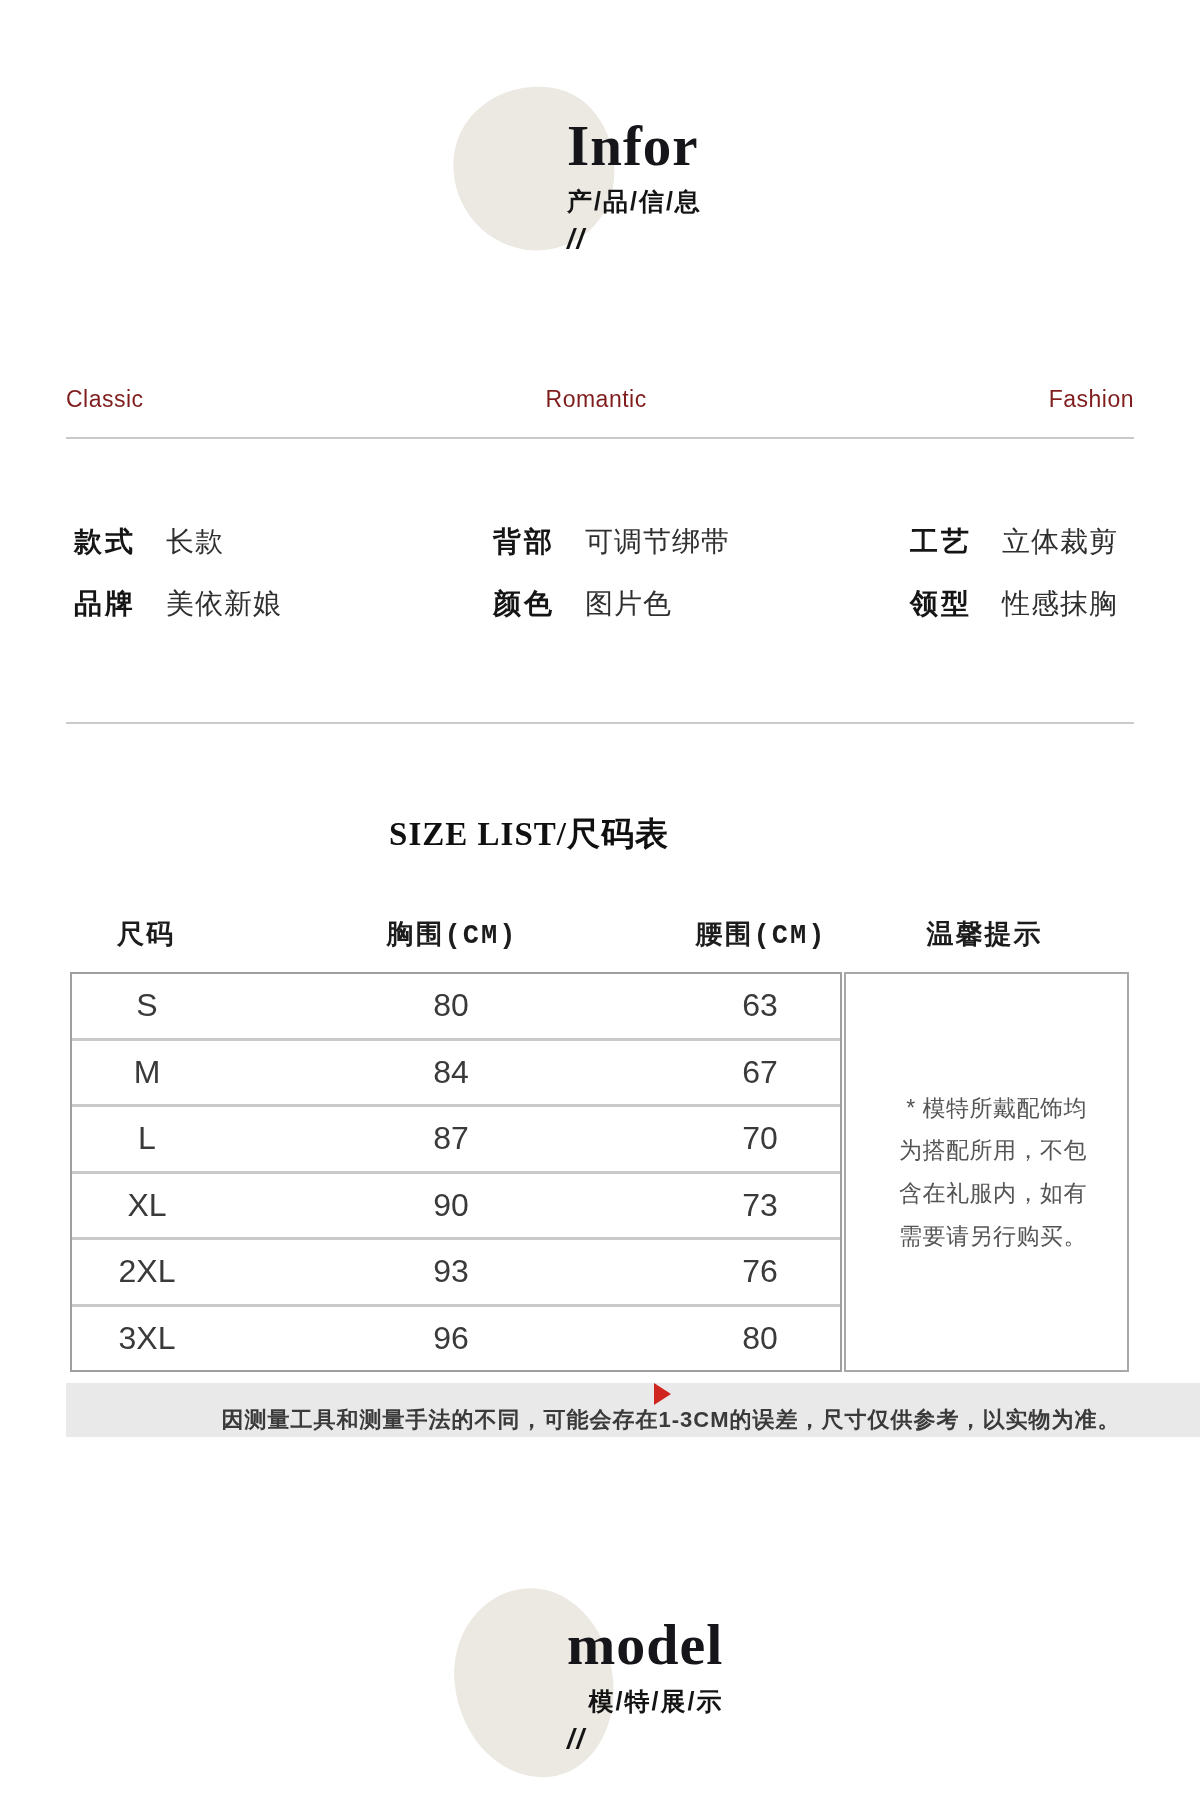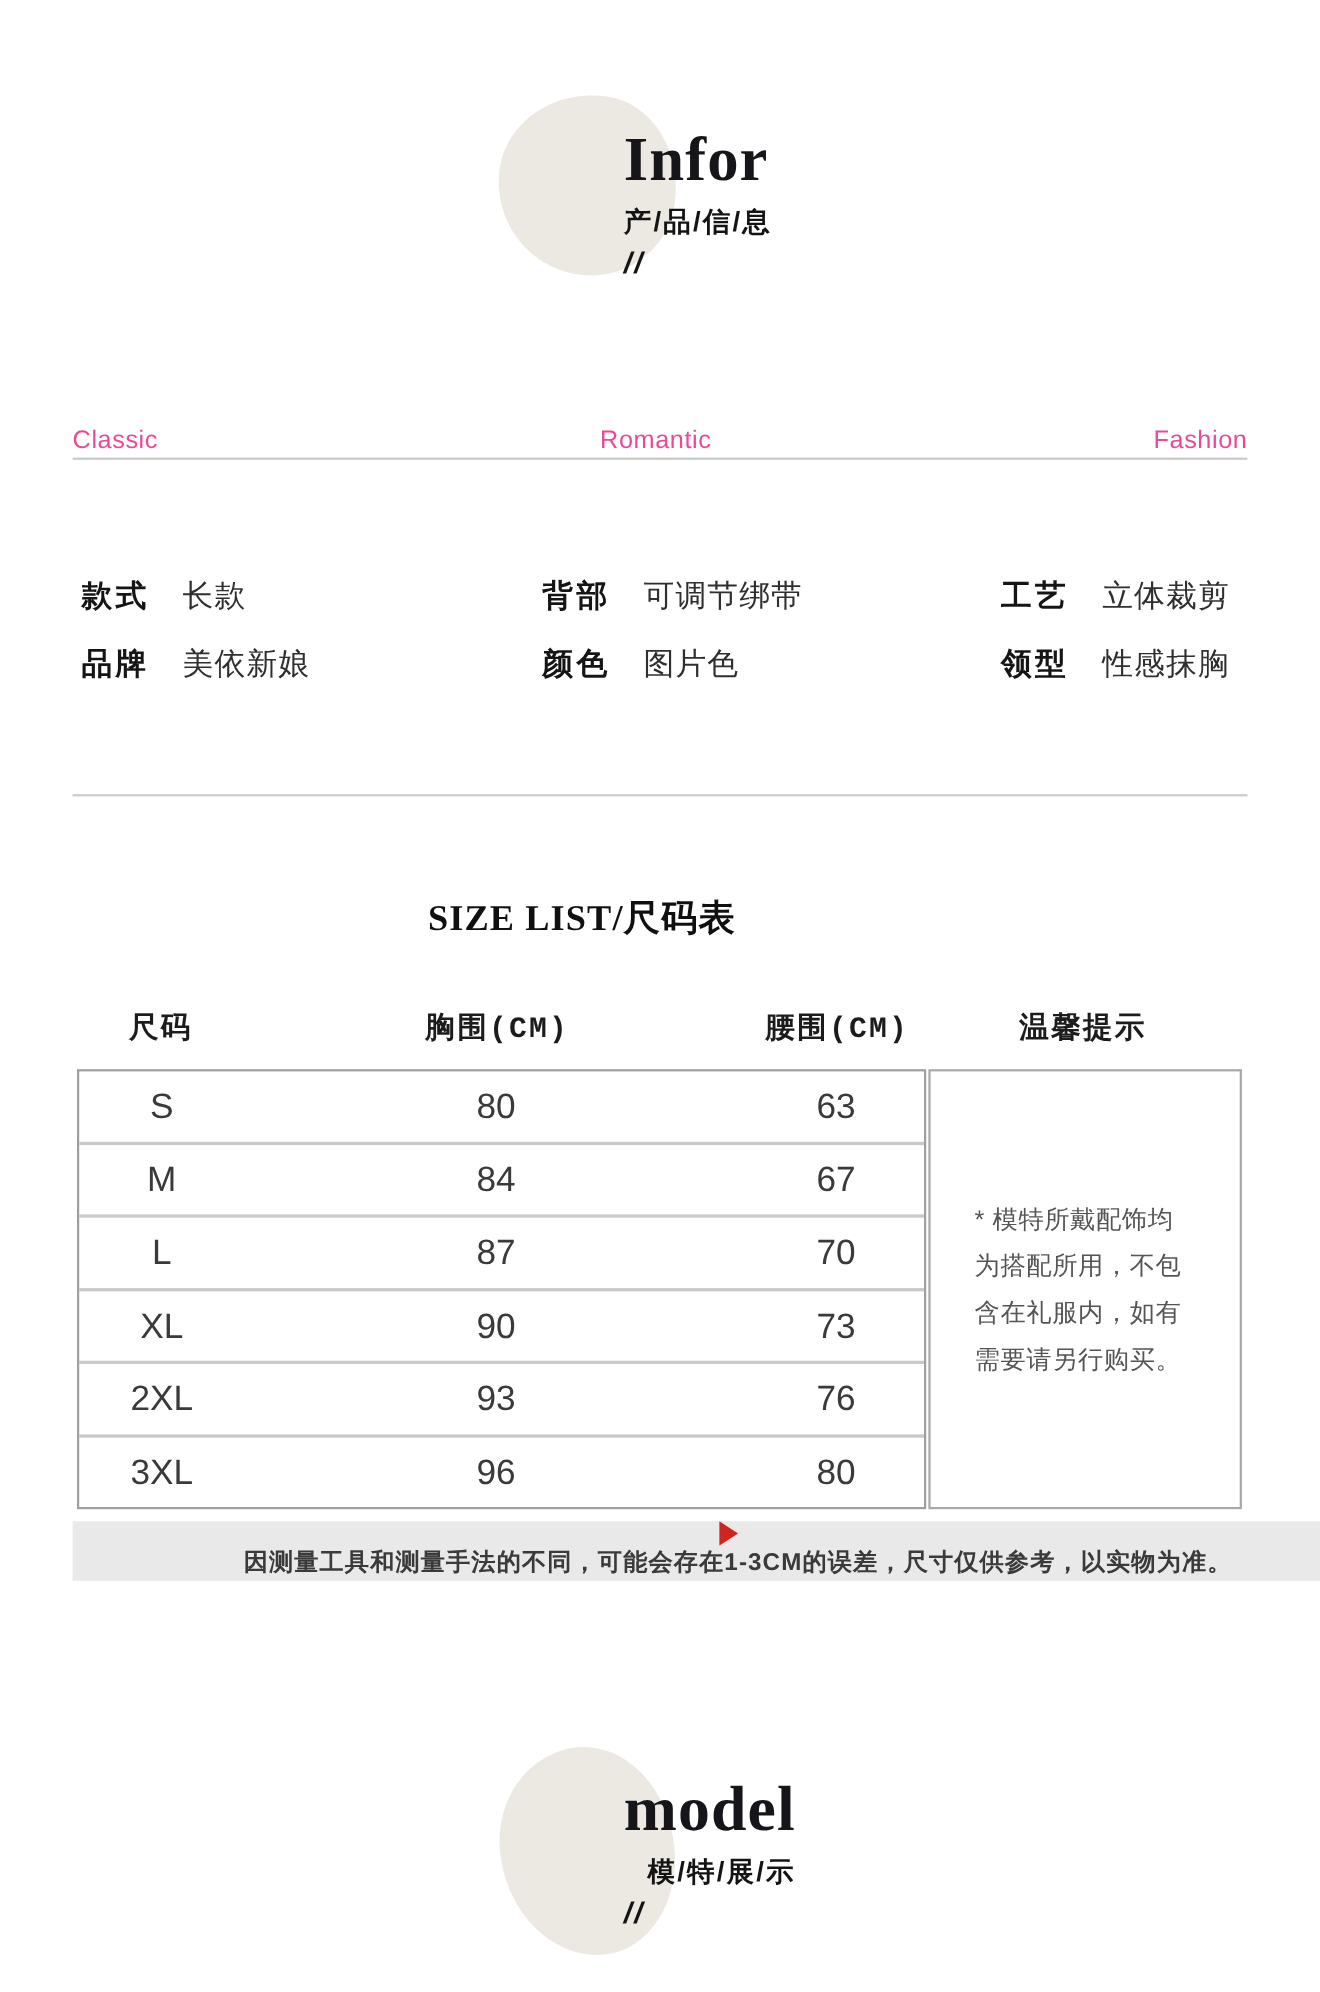--- a/index.html
+++ b/index.html
@@ -18,22 +18,22 @@
   .info-title{top:116px;}
   .model-title{top:1615px;}
   .title-en{font-family:"Liberation Serif","DejaVu Serif",serif;font-size:57px;font-weight:700;
             color:#16161a;line-height:1.05;letter-spacing:1px;}
   .model-title .title-en{font-size:58px;}
   .title-cn{margin-top:9px;font-size:25px;font-weight:700;color:#141414;letter-spacing:2px;text-align:right;}
   .title-slashes{margin-top:6px;font-size:27px;font-weight:700;font-style:italic;color:#141414;letter-spacing:2px;}
 
   
   .style-row{position:absolute;left:66px;top:386px;width:1068px;display:flex;
-             justify-content:space-between;padding-bottom:3px;border-bottom:2px solid #c9c9c9;
-             font-size:23px;font-weight:300;color:#ec4899;letter-spacing:0.5px;}
+             justify-content:space-between;padding-bottom:24px;border-bottom:2px solid #c9c9c9;
+             font-size:23px;font-weight:300;color:#7f1d1d;letter-spacing:0.5px;}
 
   
   .attrs{position:absolute;left:74px;top:524px;width:1060px;}
   .attr-row{display:grid;grid-template-columns:419px 417px 1fr;margin-bottom:26px;}
   .attr{display:flex;align-items:baseline;line-height:36px;white-space:nowrap;}
   .attr-label{font-size:28px;font-weight:700;color:#151515;letter-spacing:3px;}
   .attr-value{margin-left:30px;font-size:28px;font-weight:400;color:#2f2f2f;letter-spacing:1px;}
 
   .divider{position:absolute;left:66px;top:722px;width:1068px;border-top:2px solid #cbcbcb;}
 
@@ -50,21 +50,21 @@
   
   .size-table{position:absolute;left:70px;top:972px;width:1059px;height:400px;display:flex;}
   .main-table{width:772px;border:2px solid #9f9f9f;box-sizing:border-box;
               display:flex;flex-direction:column;background:#fff;}
   .size-row{flex:1;display:grid;grid-template-columns:150px 458px 1fr;align-items:center;
             border-bottom:3px solid #c9c9c9;}
   .size-row:last-child{border-bottom:none;}
   .cell{text-align:center;font-size:32px;font-weight:400;color:#3a3a3a;}
   .tips-box{margin-left:2px;flex:1;border:2px solid #a8a8a8;box-sizing:border-box;
             display:flex;align-items:center;padding:0 40px;background:#fff;}
-  .tips-text{font-size:23px;color:#555;line-height:1.85;letter-spacing:0.5px;text-align:left;}
+  .tips-text{font-size:23px;color:#555;line-height:1.85;letter-spacing:0.5px;text-align:right;}
 
   
   .note-bar{position:absolute;left:66px;top:1383px;width:1168px;height:54px;background:#e9e9e9;
             display:flex;align-items:center;padding-left:24px;box-sizing:border-box;flex-direction:column;}
   .tri{width:0;height:0;border-top:11px solid transparent;border-bottom:11px solid transparent;
        border-left:17px solid #d0251f;flex:0 0 auto;}
   .note-text{margin-left:18px;font-size:22px;font-weight:600;color:#3a3a3a;letter-spacing:1px;}
 </style>
 </head>
 <body>

